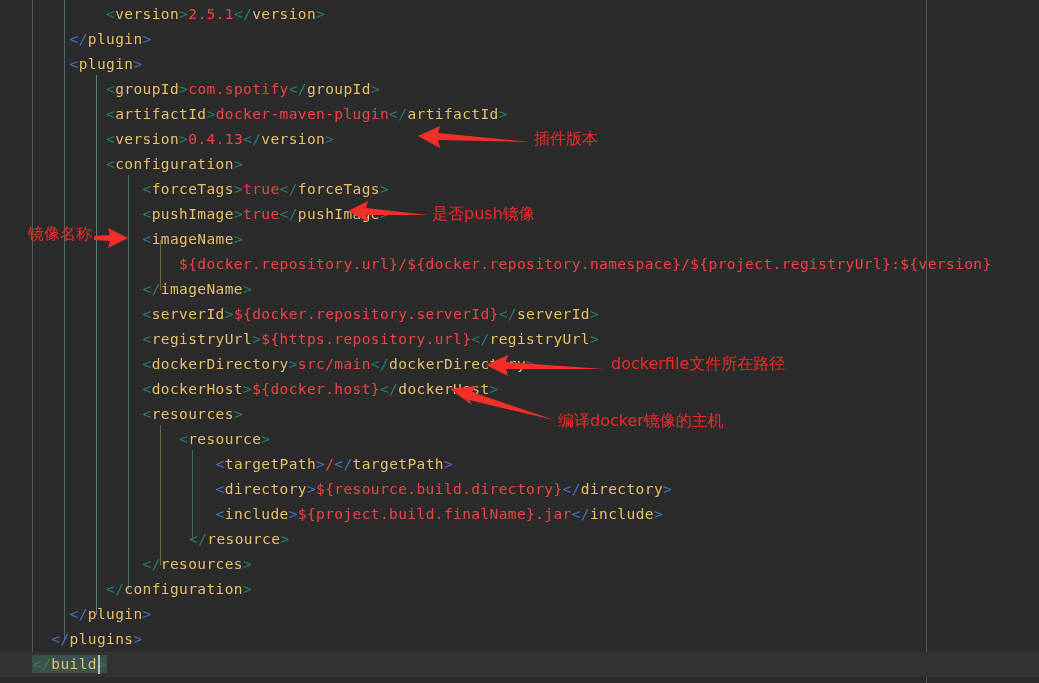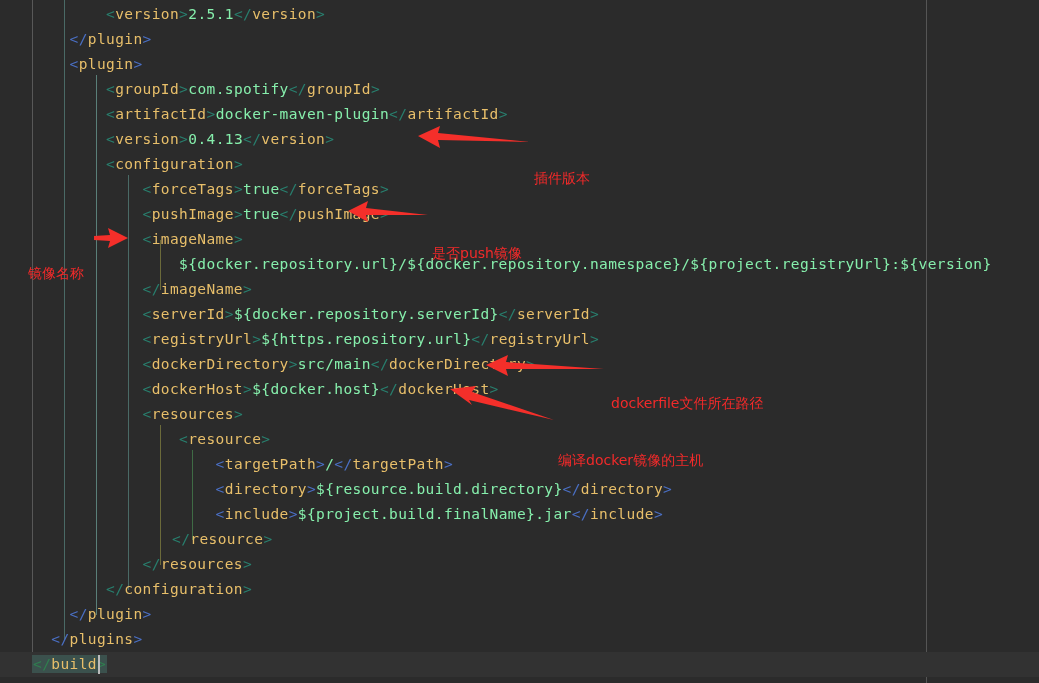--- a/index.html
+++ b/index.html
@@ -53,21 +53,21 @@
     letter-spacing: 0.4px;
     color: #a9b7c6;
   }
   .code-line .ind { color: transparent; }
 
   
   .br-teal   { color: #287f6e; }   
   .br-blue   { color: #4a6fc4; }   
   .br-green  { color: #2f7f4f; }   
   .tag       { color: #e8bf6a; }   
-  .txt       { color: #86efac; }   
+  .txt       { color: #ef4444; }   
 
   
   .current-line {
     position: absolute;
     left: 0;
     width: 1039px;
     height: 25px;
     background: #323232;
   }
   .bracket-hl {
@@ -79,24 +79,23 @@
     width: 2px;
     height: 19px;
     background: #bbbbbb;
   }
 
   
   .annotation-label {
     position: absolute;
     color: #f22a2a;
     font-family: "DejaVu Sans", "Liberation Sans", sans-serif;
-    font-size: 14px;
+    font-size: 16px;
     white-space: nowrap;
     line-height: 1;
-    margin-top: 40px;
   }
   .arrow {
     position: absolute;
     pointer-events: none;
   }
 
   
   .watermark {
     position: absolute;
     right: 10px;
@@ -137,21 +136,21 @@
       <div class="code-line" style="top: 277px; left: 33px;"><span class="ind">            </span><span><span class="br-teal">&lt;/</span><span class="tag">imageName</span><span class="br-teal">&gt;</span></span></div>
       <div class="code-line" style="top: 302px; left: 33px;"><span class="ind">            </span><span><span class="br-teal">&lt;</span><span class="tag">serverId</span><span class="br-teal">&gt;</span><span class="txt">${docker.repository.serverId}</span><span class="br-teal">&lt;/</span><span class="tag">serverId</span><span class="br-teal">&gt;</span></span></div>
       <div class="code-line" style="top: 327px; left: 33px;"><span class="ind">            </span><span><span class="br-teal">&lt;</span><span class="tag">registryUrl</span><span class="br-teal">&gt;</span><span class="txt">${https.repository.url}</span><span class="br-teal">&lt;/</span><span class="tag">registryUrl</span><span class="br-teal">&gt;</span></span></div>
       <div class="code-line" style="top: 352px; left: 33px;"><span class="ind">            </span><span><span class="br-teal">&lt;</span><span class="tag">dockerDirectory</span><span class="br-teal">&gt;</span><span class="txt">src/main</span><span class="br-teal">&lt;/</span><span class="tag">dockerDirectory</span><span class="br-teal">&gt;</span></span></div>
       <div class="code-line" style="top: 377px; left: 33px;"><span class="ind">            </span><span><span class="br-teal">&lt;</span><span class="tag">dockerHost</span><span class="br-teal">&gt;</span><span class="txt">${docker.host}</span><span class="br-teal">&lt;/</span><span class="tag">dockerHost</span><span class="br-teal">&gt;</span></span></div>
       <div class="code-line" style="top: 402px; left: 33px; text-align: right;"><span class="ind">            </span><span><span class="br-teal">&lt;</span><span class="tag">resources</span><span class="br-teal">&gt;</span></span></div>
       <div class="code-line" style="top: 427px; left: 33px;"><span class="ind">                </span><span><span class="br-teal">&lt;</span><span class="tag">resource</span><span class="br-teal">&gt;</span></span></div>
       <div class="code-line" style="top: 452px; left: 33px;"><span class="ind">                    </span><span><span class="br-blue">&lt;</span><span class="tag">targetPath</span><span class="br-blue">&gt;</span><span class="txt">/</span><span class="br-blue">&lt;/</span><span class="tag">targetPath</span><span class="br-blue">&gt;</span></span></div>
       <div class="code-line" style="top: 477px; left: 33px;"><span class="ind">                    </span><span><span class="br-blue">&lt;</span><span class="tag">directory</span><span class="br-blue">&gt;</span><span class="txt">${resource.build.directory}</span><span class="br-blue">&lt;/</span><span class="tag">directory</span><span class="br-blue">&gt;</span></span></div>
       <div class="code-line" style="top: 502px; left: 33px;"><span class="ind">                    </span><span><span class="br-blue">&lt;</span><span class="tag">include</span><span class="br-blue">&gt;</span><span class="txt">${project.build.finalName}.jar</span><span class="br-blue">&lt;/</span><span class="tag">include</span><span class="br-blue">&gt;</span></span></div>
-      <div class="code-line" style="top: 527px; left: 26px;"><span class="ind">                </span><span><span class="br-teal">&lt;/</span><span class="tag">resource</span><span class="br-teal">&gt;</span></span></div>
+      <div class="code-line" style="top: 527px; left: 43px;"><span class="ind">                </span><span><span class="br-teal">&lt;/</span><span class="tag">resource</span><span class="br-teal">&gt;</span></span></div>
       <div class="code-line" style="top: 552px; left: 33px;"><span class="ind">            </span><span><span class="br-teal">&lt;/</span><span class="tag">resources</span><span class="br-teal">&gt;</span></span></div>
       <div class="code-line" style="top: 577px; left: 33px;"><span class="ind">        </span><span><span class="br-teal">&lt;/</span><span class="tag">configuration</span><span class="br-teal">&gt;</span></span></div>
       <div class="code-line" style="top: 602px; left: 33px;"><span class="ind">    </span><span><span class="br-blue">&lt;/</span><span class="tag">plugin</span><span class="br-blue">&gt;</span></span></div>
       <div class="code-line" style="top: 627px; left: 33px;"><span class="ind">  </span><span><span class="br-blue">&lt;/</span><span class="tag">plugins</span><span class="br-blue">&gt;</span></span></div>
       <div class="current-line" style="top: 652px;"></div>
       <div class="code-line" style="top: 652px; left: 33px;"><span class="ind"></span><span class="bracket-hl"><span class="br-green">&lt;/</span><span class="tag">build</span><span class="br-green">&gt;</span></span></div>
       <div class="caret" style="left: 98px; top: 655px;"></div>
     </div>
 
   <svg class="arrow" style="left:418px; top:124px;" width="112" height="26" viewBox="0 0 112 26">

